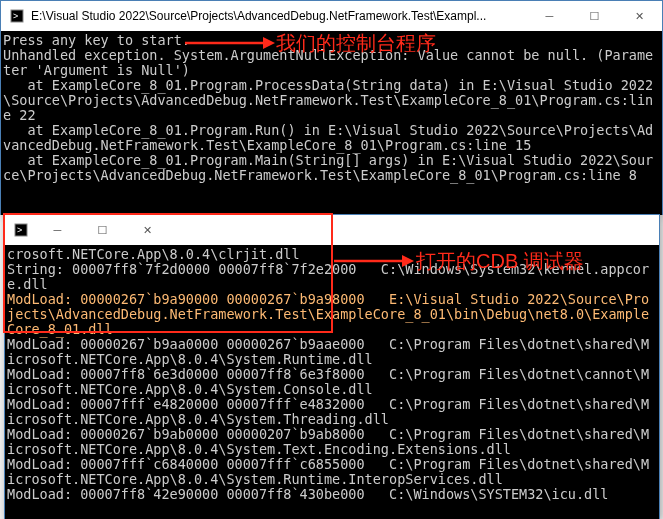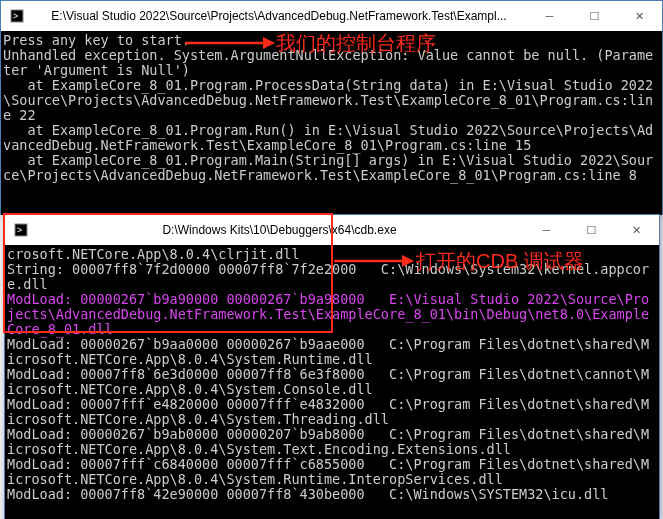--- a/index.html
+++ b/index.html
@@ -32,21 +32,20 @@
   margin-right: 6px;
   display: flex;
   align-items: center;
   justify-content: center;
 }
 .title-text {
   flex: 1;
   white-space: nowrap;
   overflow: hidden;
   text-overflow: ellipsis;
-  text-align: center;
 }
 .win-controls { display: flex; }
 .win-btn {
   width: 45px;
   height: 30px;
   display: flex;
   align-items: center;
   justify-content: center;
   color: #555;
   font-size: 11px;
@@ -55,21 +54,21 @@
   background: #000;
   color: #ccc;
   font-family: "Consolas", "NSimSun", monospace;
   font-size: 13.5px;
   line-height: 15px;
   padding: 2px 2px;
   white-space: pre-wrap;
   word-break: break-all;
   overflow: hidden;
 }
-.yellow { color: #d946ef; }
+.yellow { color: #fdba74; }
 .annotation {
   position: absolute;
   color: #ff2a1a;
   font-family: "Microsoft YaHei", sans-serif;
   font-size: 20px;
   font-weight: 400;
   pointer-events: none;
 }
 .arrow {
   position: absolute;
@@ -108,21 +107,20 @@
 </div>
 
 <div class="window" style="left:4px; top:214px; width:656px; height:305px;">
   <div class="titlebar">
     <span class="icon-slot">
       <svg width="14" height="14" viewBox="0 0 14 14">
           <rect x="1" y="1" width="12" height="12" fill="#000" stroke="#888"></rect>
           <text x="3" y="10" font-size="9" fill="#fff">&gt;</text>
         </svg>
     </span>
-    <span class="title-text">D:\Windows Kits\10\Debuggers\x64\cdb.exe</span>
     <div class="win-controls">
       <div class="win-btn">─</div>
       <div class="win-btn">☐</div>
       <div class="win-btn close">✕</div>
     </div>
   </div>
   <div class="console-body" id="body2" style="height:274px;"><span>crosoft.NETCore.App\8.0.4\clrjit.dll</span>
 <span>String: 00007ff8`7f2d0000 00007ff8`7f2e2000   C:\Windows\System32\kernel.appcore.dll</span>
 <span class="yellow">ModLoad: 00000267`b9a90000 00000267`b9a98000   E:\Visual Studio 2022\Source\Projects\AdvancedDebug.NetFramework.Test\ExampleCore_8_01\bin\Debug\net8.0\ExampleCore_8_01.dll</span>
 <span>ModLoad: 00000267`b9aa0000 00000267`b9aae000   C:\Program Files\dotnet\shared\Microsoft.NETCore.App\8.0.4\System.Runtime.dll</span>

